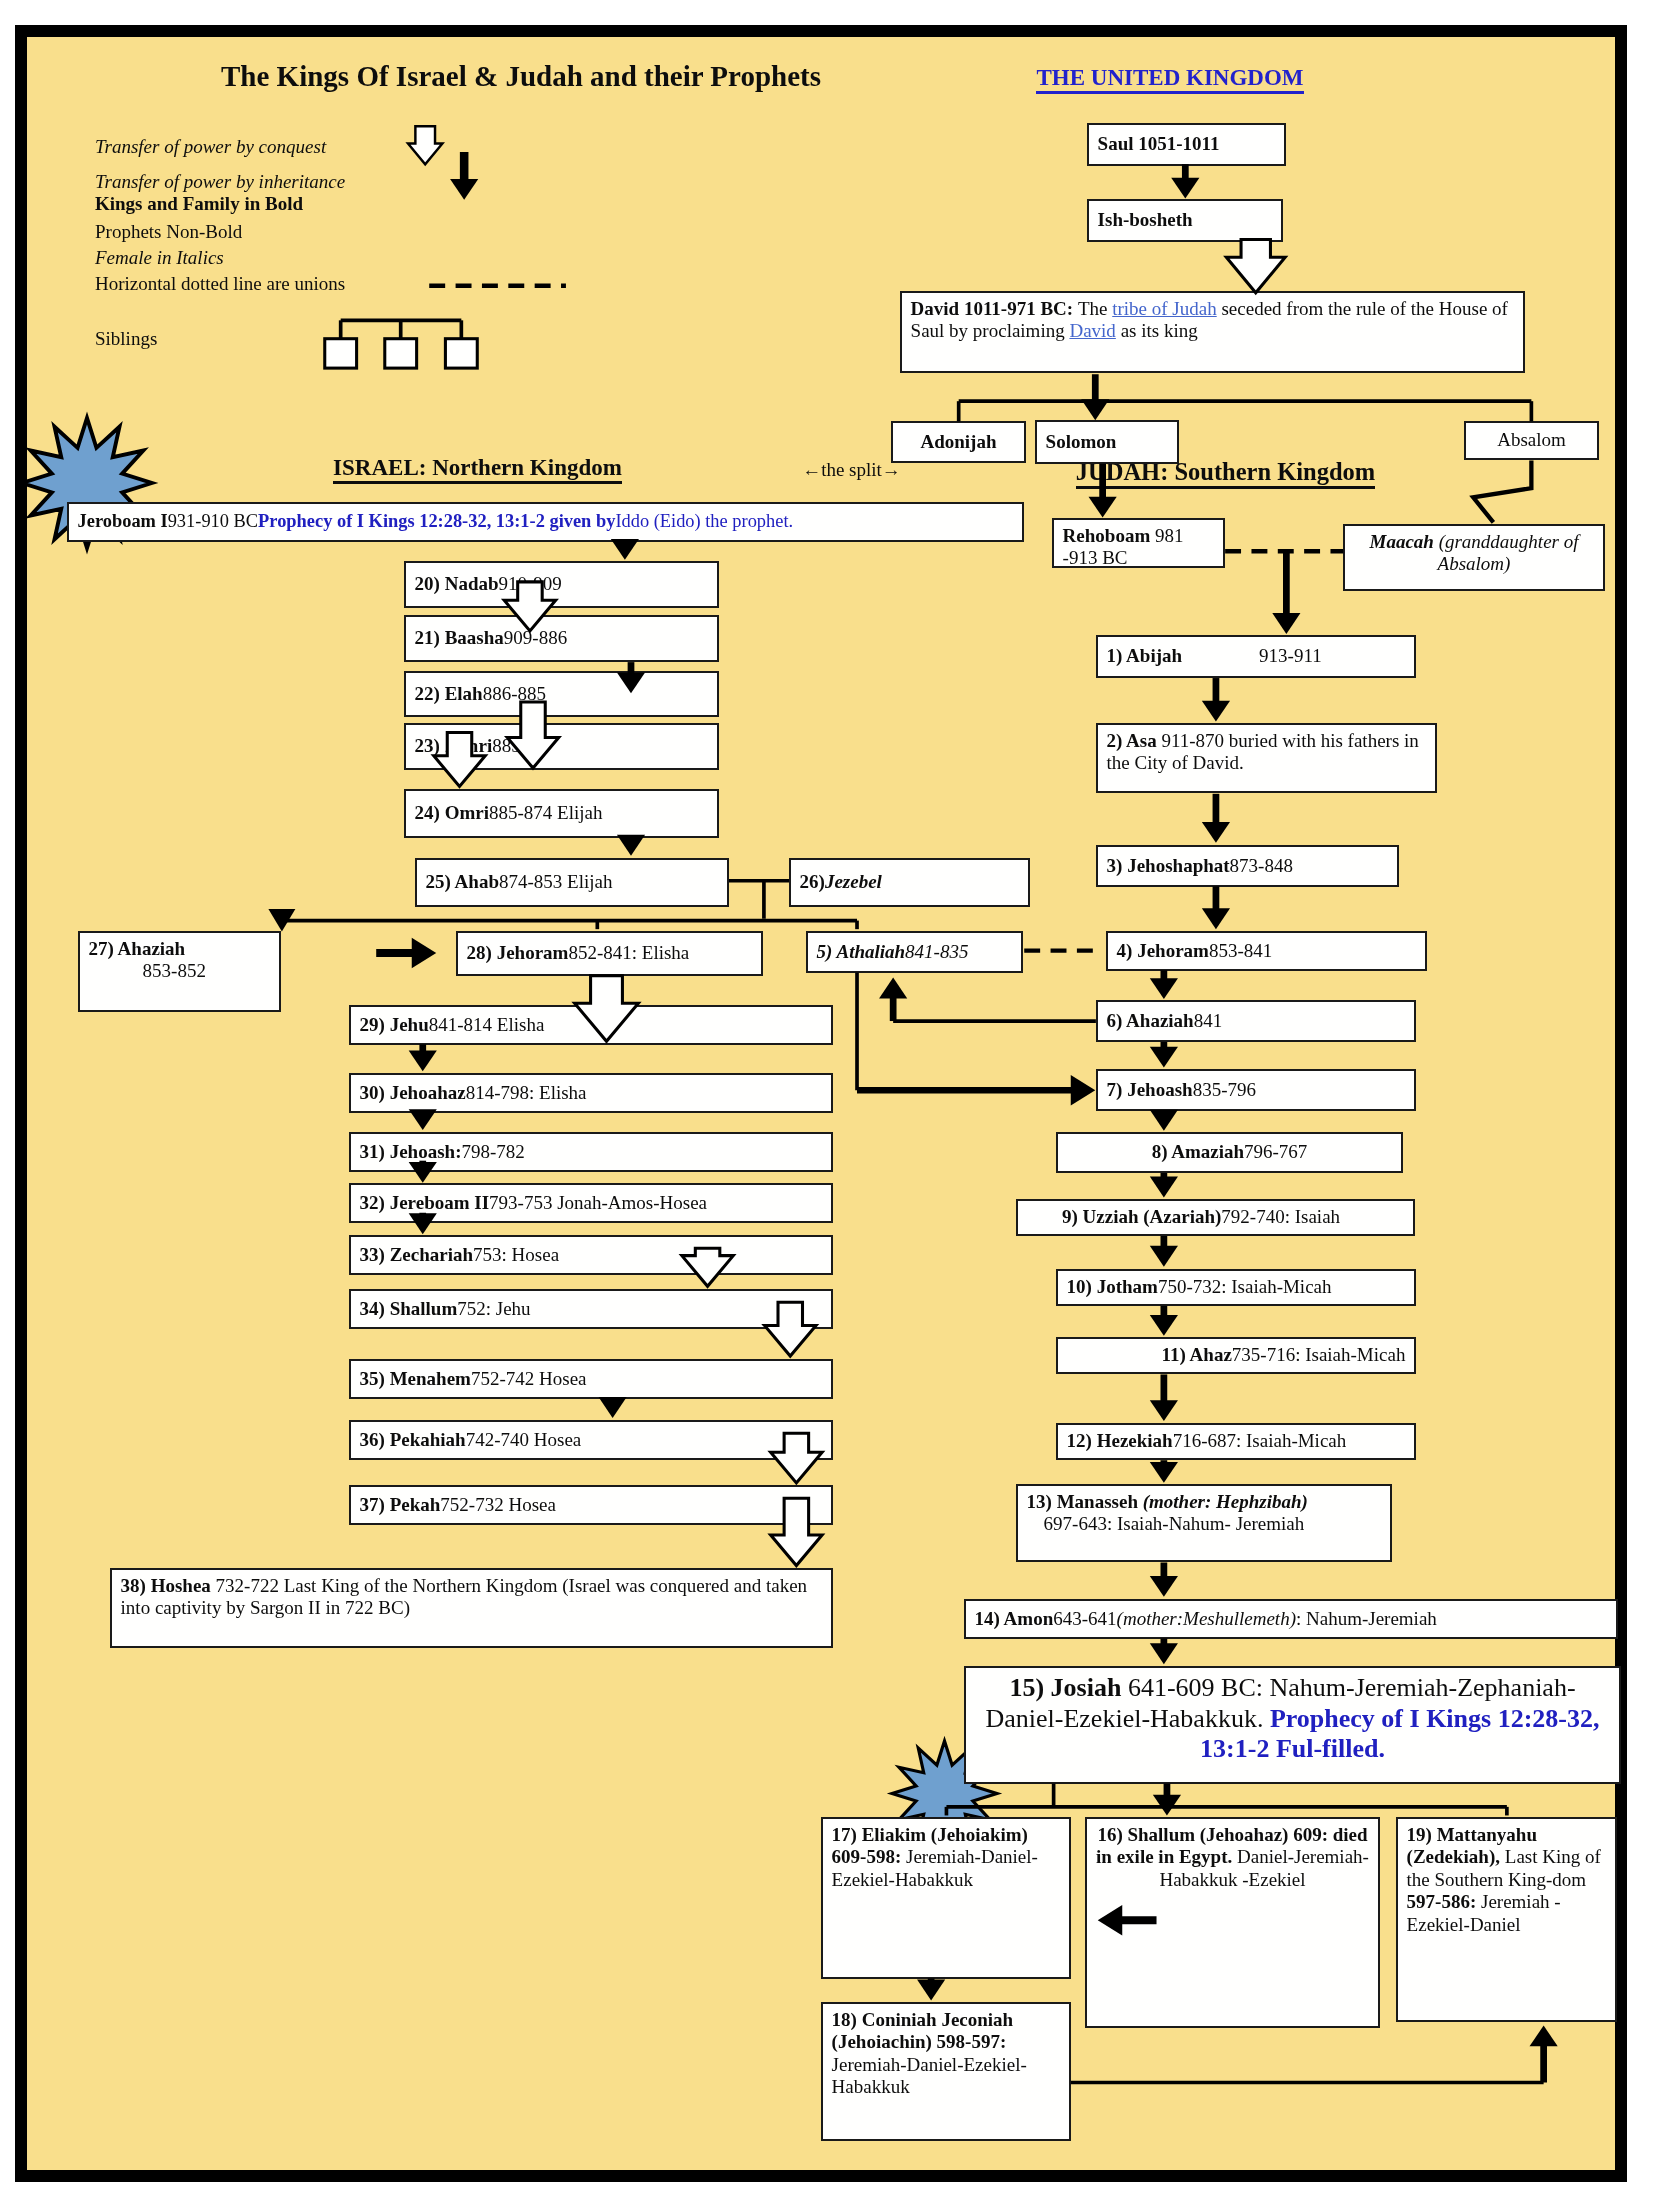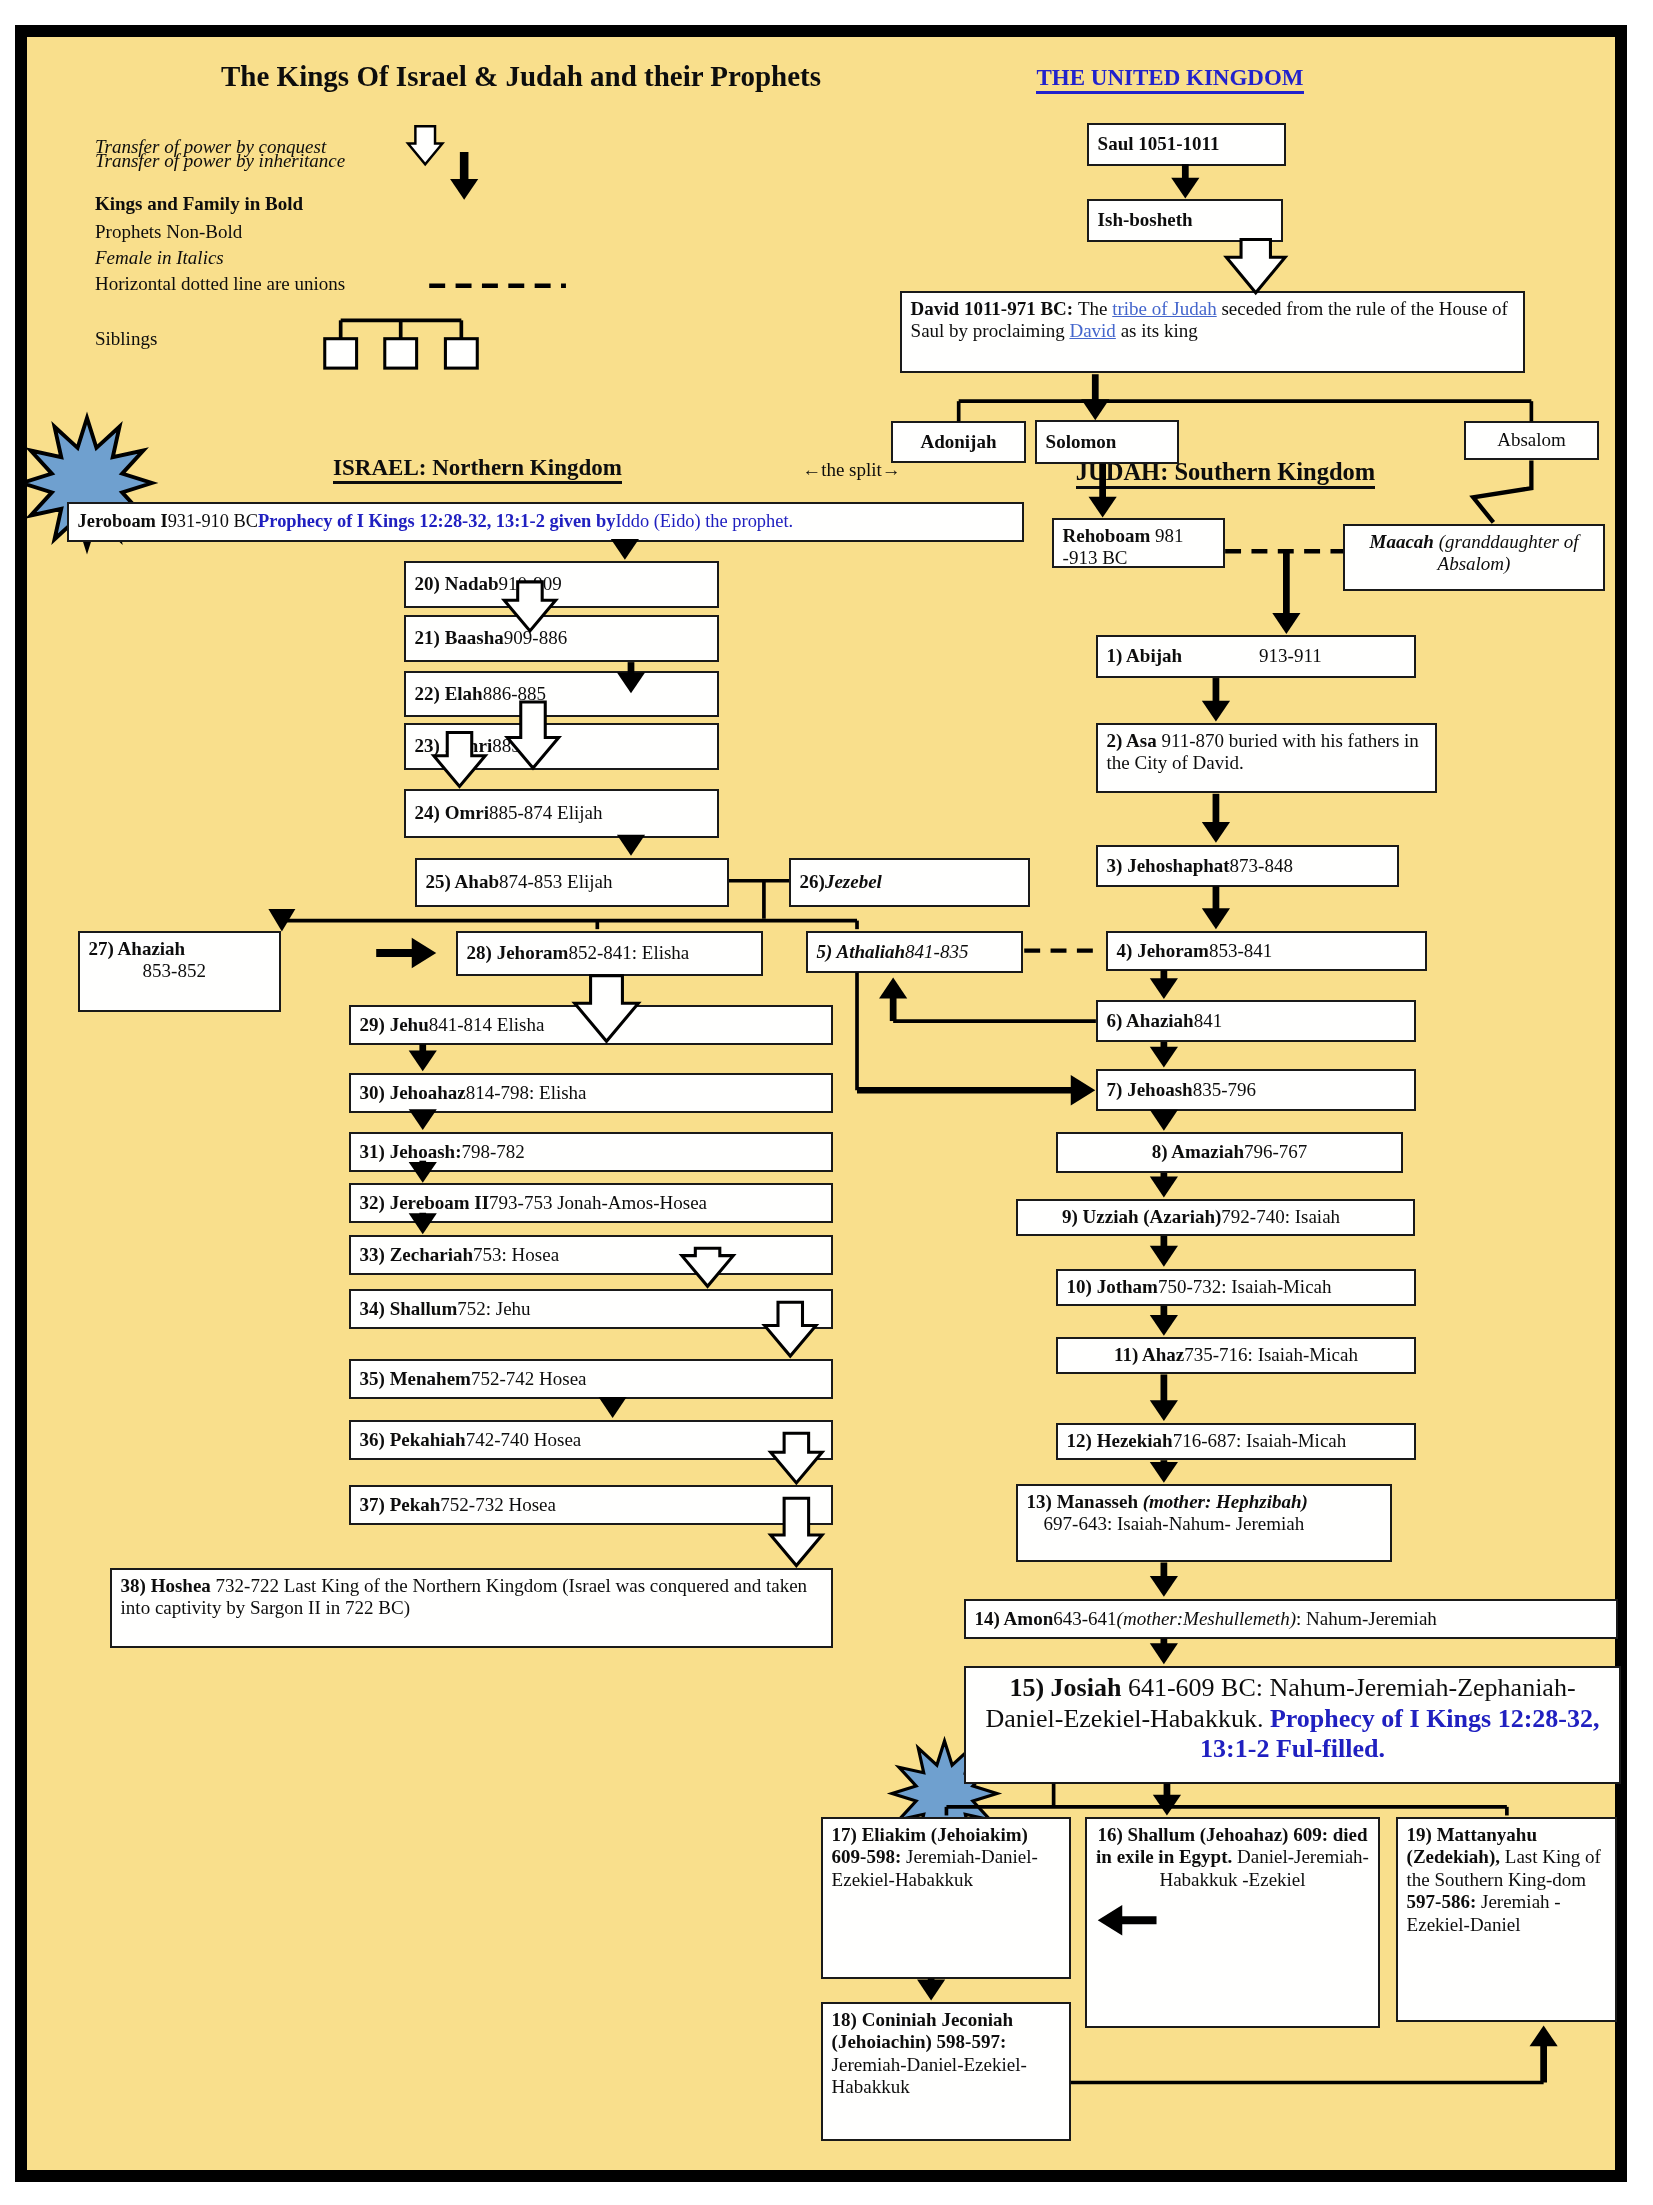--- a/index.html
+++ b/index.html
@@ -30,21 +30,21 @@
 </style>
 </head>
 <body>
 
 <div id="canvas">
   <div id="frame"></div>
 
   <div id="title">The Kings Of Israel &amp; Judah and their Prophets</div>
 
   <div class="legend i" style="top:136px;">Transfer of power by conquest</div>
-  <div class="legend i" style="top:150px;">Transfer of power by inheritance</div>
+  <div class="legend i" style="top:171px;">Transfer of power by inheritance</div>
   <div class="legend b" style="top:193px;">Kings and Family in Bold</div>
   <div class="legend" style="top:221px;">Prophets Non-Bold</div>
   <div class="legend i" style="top:247px;">Female in Italics</div>
   <div class="legend" style="top:273px;">Horizontal dotted line are unions</div>
   <div class="legend" style="top:328px;">Siblings</div>
 
   <svg class="abs" style="left:408px;top:125px;" width="43" height="43" viewBox="0 0 70 70">
     <path d="M12,2 L44,2 L44,30 L56,30 L28,64 L0,30 L12,30 Z" fill="#fffffe" stroke="#000" stroke-width="4"></path>
   </svg>
   <svg class="abs" style="left:450px;top:152px;" width="32" height="49" viewBox="0 0 52 80">
@@ -193,21 +193,21 @@
       <span>796-767</span>
     </div>
   <div class="box vc" style="left:1016px;top:1199px;width:399px;height:37px;padding-left:44px;">
       <span class="b">9) Uzziah (Azariah) </span>
       <span> 792-740: Isaiah</span>
     </div>
   <div class="box vc" style="left:1056px;top:1269px;width:360px;height:37px;">
       <span class="b">10) Jotham </span>
       <span>750-732: Isaiah-Micah</span>
     </div>
-  <div class="box vc" style="left:1056px;top:1337px;width:360px;height:37px;justify-content:center;">
+  <div class="box vc" style="left:1056px;top:1337px;width:360px;height:37px;justify-content:flex-end;">
       <span class="b">11) Ahaz </span>
       <span>735-716: Isaiah-Micah</span>
     </div>
   <div class="box vc" style="left:1056px;top:1423px;width:360px;height:37px;">
       <span class="b">12) Hezekiah </span>
       <span>716-687: Isaiah-Micah</span>
     </div>
   <div class="box" style="left:1016px;top:1484px;width:376px;height:78px;"><span class="b">13) Manasseh </span><span class="bi">(mother: Hephzibah)</span><span class="blk" style="padding-left:17px;">697-643: Isaiah-Nahum- Jeremiah</span></div>
   <div class="box vc" style="left:964px;top:1599px;width:654px;height:40px;">
       <span class="b">14) Amon </span>

